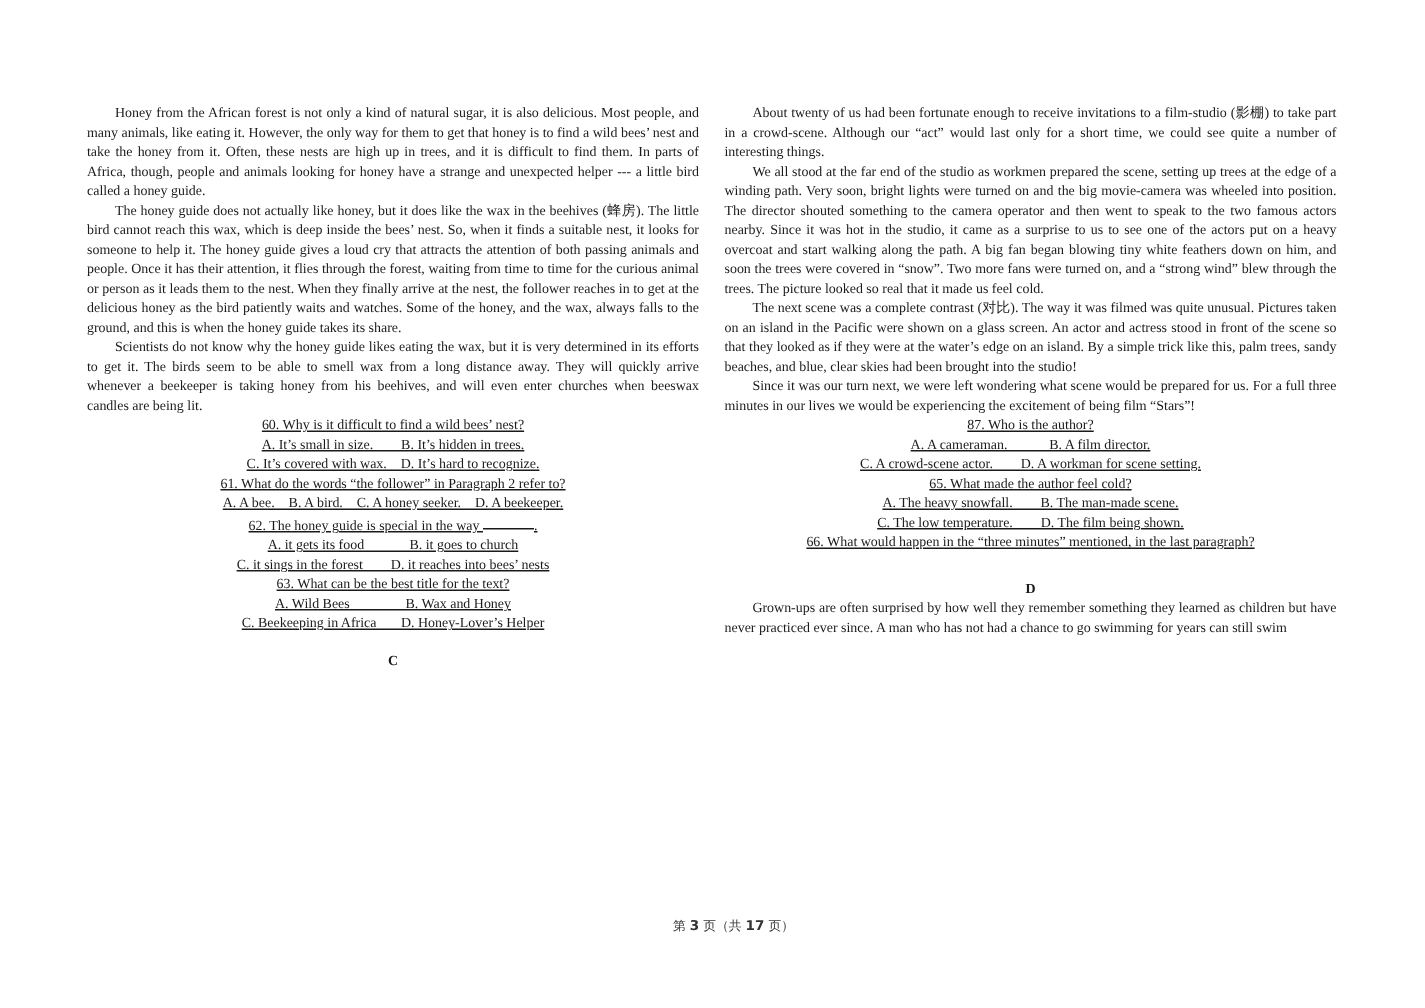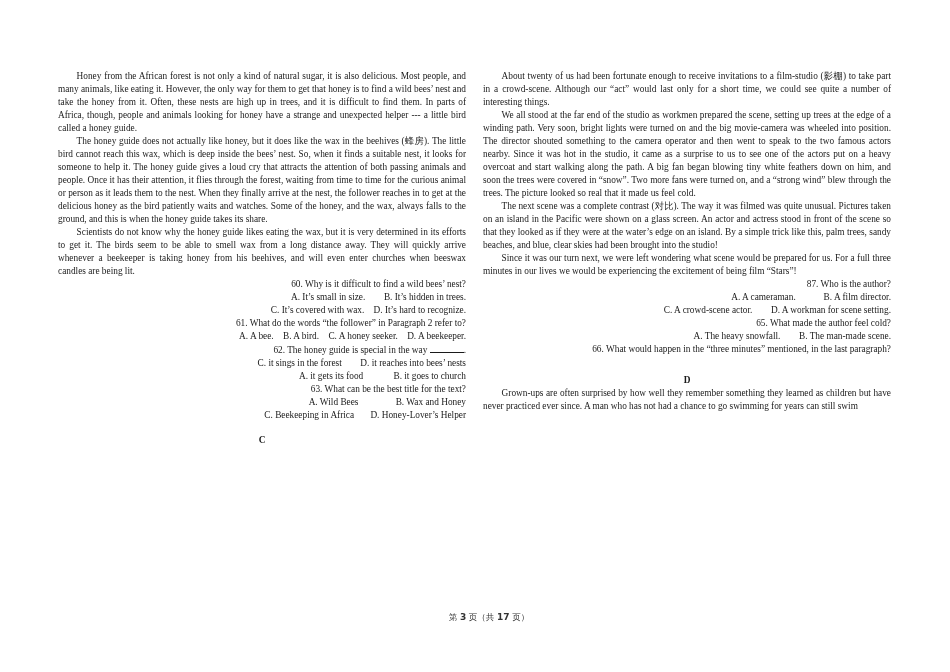--- a/index.html
+++ b/index.html
@@ -2,21 +2,21 @@
 <html><head>
 <meta charset="utf-8">
 <style>
   html, body { margin: 0; padding: 0; background: #ffffff; }
   body { width: 950px; height: 672px; position: relative; overflow: hidden;
          font-family: "Liberation Serif", "DejaVu Serif", serif; color: #1a1a1a; }
   .col { position: absolute; top: 70px; width: 408px; font-size: 9.3px; line-height: 13px; }
   .col.left { left: 58px; }
   .col.right { left: 483px; }
   .para { text-align: justify; text-indent: 2em; margin: 0; }
-  .q, .opt { margin: 0; white-space: pre; text-align: right; }
+  .q, .opt { margin: 0; white-space: pre; text-align: center; text-decoration: underline; }
   .u { }
   .blank { display: inline-block; width: 34px; border-bottom: 1px solid #1a1a1a; height: 9px; vertical-align: baseline; }
   .section { text-align: center; font-weight: bold; margin: 0; }
   .footer { position: absolute; left: 14px; width: 950px; top: 612px; text-align: center;
             font-size: 8.5px; color: #333; font-family: "DejaVu Sans", sans-serif; }
   .footer b { font-weight: bold; font-size: 9px; }
 </style>
 </head>
 <body>
 
@@ -26,42 +26,43 @@
   <p class="para">Scientists do not know why the honey guide likes eating the wax, but it is very determined in its efforts to get it. The birds seem to be able to smell wax from a long distance away. They will quickly arrive whenever a beekeeper is taking honey from his beehives, and will even enter churches when beeswax candles are being lit.</p>
 
   <p class="q">60. Why is it difficult to find a wild bees’ nest?</p>
   <p class="opt">A. It’s small in size.        B. It’s hidden in trees.</p>
   <p class="opt">C. It’s covered with wax.    D. It’s hard to recognize.</p>
 
   <p class="q">61. What do the words “the follower” in Paragraph 2 refer to?</p>
   <p class="opt">A. A bee.    B. A bird.    C. A honey seeker.    D. A beekeeper.</p>
 
   <p class="q"><span>62. The honey guide is special in the way </span><span class="blank"></span><span>.</span></p>
+  <p class="opt">A. it gets its food             B. it goes to church</p>
   <p class="opt">C. it sings in the forest        D. it reaches into bees’ nests</p>
-  <p class="opt">A. it gets its food             B. it goes to church</p>
 
   <p class="q">63. What can be the best title for the text?</p>
   <p class="opt">A. Wild Bees                B. Wax and Honey</p>
   <p class="opt">C. Beekeeping in Africa       D. Honey-Lover’s Helper</p>
 
   <p class="section" style="margin-top:12px;">C</p>
 </div>
 
 <div class="col right">
   <p class="para">About twenty of us had been fortunate enough to receive invitations to a film-studio (影棚) to take part in a crowd-scene. Although our “act” would last only for a short time, we could see quite a number of interesting things.</p>
   <p class="para">We all stood at the far end of the studio as workmen prepared the scene, setting up trees at the edge of a winding path. Very soon, bright lights were turned on and the big movie-camera was wheeled into position. The director shouted something to the camera operator and then went to speak to the two famous actors nearby. Since it was hot in the studio, it came as a surprise to us to see one of the actors put on a heavy overcoat and start walking along the path. A big fan began blowing tiny white feathers down on him, and soon the trees were covered in “snow”. Two more fans were turned on, and a “strong wind” blew through the trees. The picture looked so real that it made us feel cold.</p>
   <p class="para">The next scene was a complete contrast (对比). The way it was filmed was quite unusual. Pictures taken on an island in the Pacific were shown on a glass screen. An actor and actress stood in front of the scene so that they looked as if they were at the water’s edge on an island. By a simple trick like this, palm trees, sandy beaches, and blue, clear skies had been brought into the studio!</p>
   <p class="para">Since it was our turn next, we were left wondering what scene would be prepared for us. For a full three minutes in our lives we would be experiencing the excitement of being film “Stars”!</p>
 
   <p class="q">87. Who is the author?</p>
   <p class="opt">A. A cameraman.            B. A film director.</p>
   <p class="opt">C. A crowd-scene actor.        D. A workman for scene setting.</p>
 
   <p class="q">65. What made the author feel cold?</p>
   <p class="opt">A. The heavy snowfall.        B. The man-made scene.</p>
+  <p class="opt">C. The low temperature.        D. The film being shown.</p>
 
   <p class="q">66. What would happen in the “three minutes” mentioned, in the last paragraph?</p>
 
   <p class="section" style="margin-top:18px;">D</p>
   <p class="para">Grown-ups are often surprised by how well they remember something they learned as children but have never practiced ever since. A man who has not had a chance to go swimming for years can still swim</p>
 </div>
 
 <div class="footer">
   <span>第 </span><b>3</b><span> 页（共 </span><b>17</b><span> 页）</span>
 </div>

